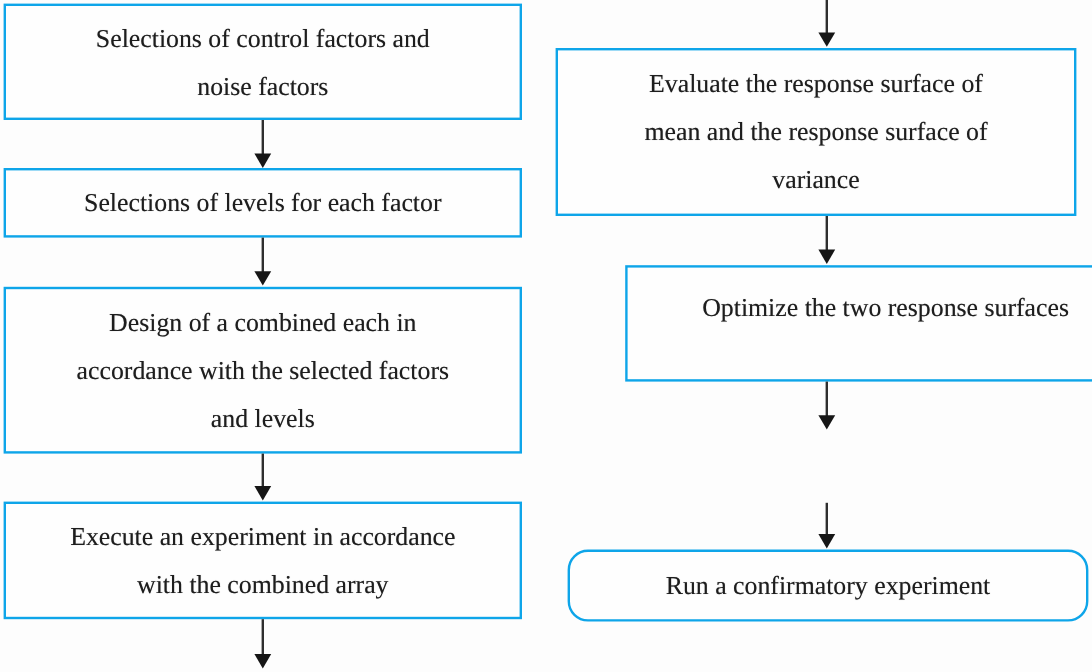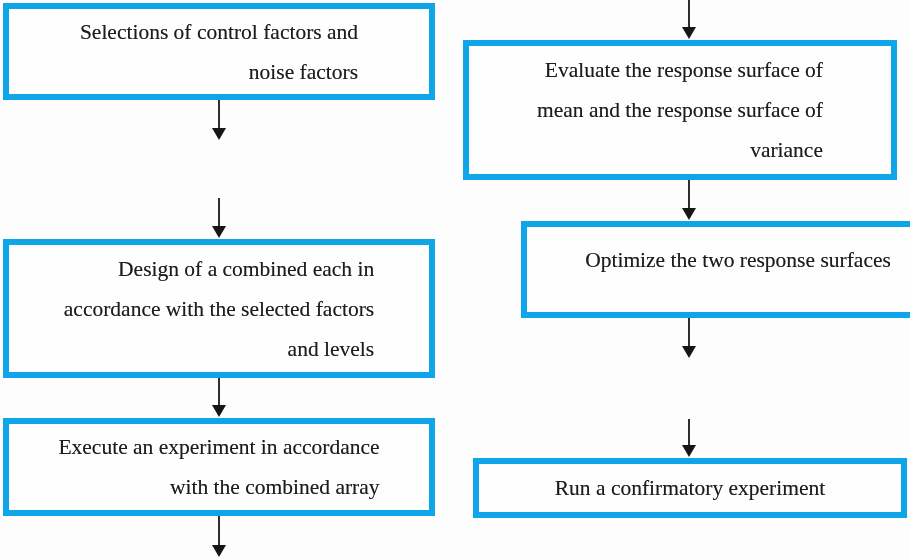--- a/index.html
+++ b/index.html
@@ -11,47 +11,47 @@
     position: relative;
     width: 910px;
     height: 560px;
     overflow: hidden;
     background: #fdfdfd;
     font-family: "Liberation Serif", "DejaVu Serif", serif;
   }
   .flow-box {
     position: absolute;
     box-sizing: border-box;
-    border: 6px solid #0ea5e9;
+    border: 2px solid #0ea5e9;
     background: #fefefe;
     display: flex;
     align-items: center;
     justify-content: center;
-    text-align: right;
+    text-align: center;
     font-size: 21.5px;
     line-height: 40px;
     color: #1d1d1d;
     white-space: pre-line;
     text-shadow: 0 0 0.6px rgba(40,40,40,0.55);
     padding: 0 10px;
   }
   .flow-box.top-aligned {
     align-items: flex-start;
     padding-top: 13px;
   }
   
   .box-l1 { left: 3px;   top: 3px;   width: 432px; height: 97px;  }
   .box-l2 { left: 3px;   top: 140px; width: 432px; height: 58px;  }
   .box-l3 { left: 3px;   top: 239px; width: 432px; height: 139px; }
   .box-l4 { left: 3px;   top: 418px; width: 432px; height: 98px;  }
   
   .box-r1 { left: 463px; top: 40px;  width: 434px; height: 140px; }
   .box-r2 { left: 473px; top: 221px; width: 434px; height: 97px; margin-left: 48px;  }
   .box-r3 { left: 473px; top: 359px; width: 434px; height: 60px;  }
-  .box-r4 { left: 473px; top: 458px; width: 434px; height: 60px;  }
+  .box-r4 { left: 473px; top: 458px; width: 434px; height: 60px; border-radius: 17px;  }
 
   
   .arrow {
     position: absolute;
     width: 14px;
   }
   .arrow .shaft {
     position: absolute;
     left: 6px;
     top: 0;
@@ -81,20 +81,21 @@
   .arr-r3 { left: 682px; top: 419px; height: 38px; }
 </style>
 </head>
 <body>
 
 <div class="canvas">
 
   <div class="flow-box box-l1">Selections of control factors and
 noise factors</div>
 
+  <div class="flow-box box-l2">Selections of levels for each factor</div>
 
   <div class="flow-box box-l3">Design of a combined each in
 accordance with the selected factors
 and levels</div>
 
   <div class="flow-box box-l4">Execute an experiment in accordance
 with the combined array</div>
 
   <div class="flow-box box-r1">Evaluate the response surface of
 mean and the response surface of

